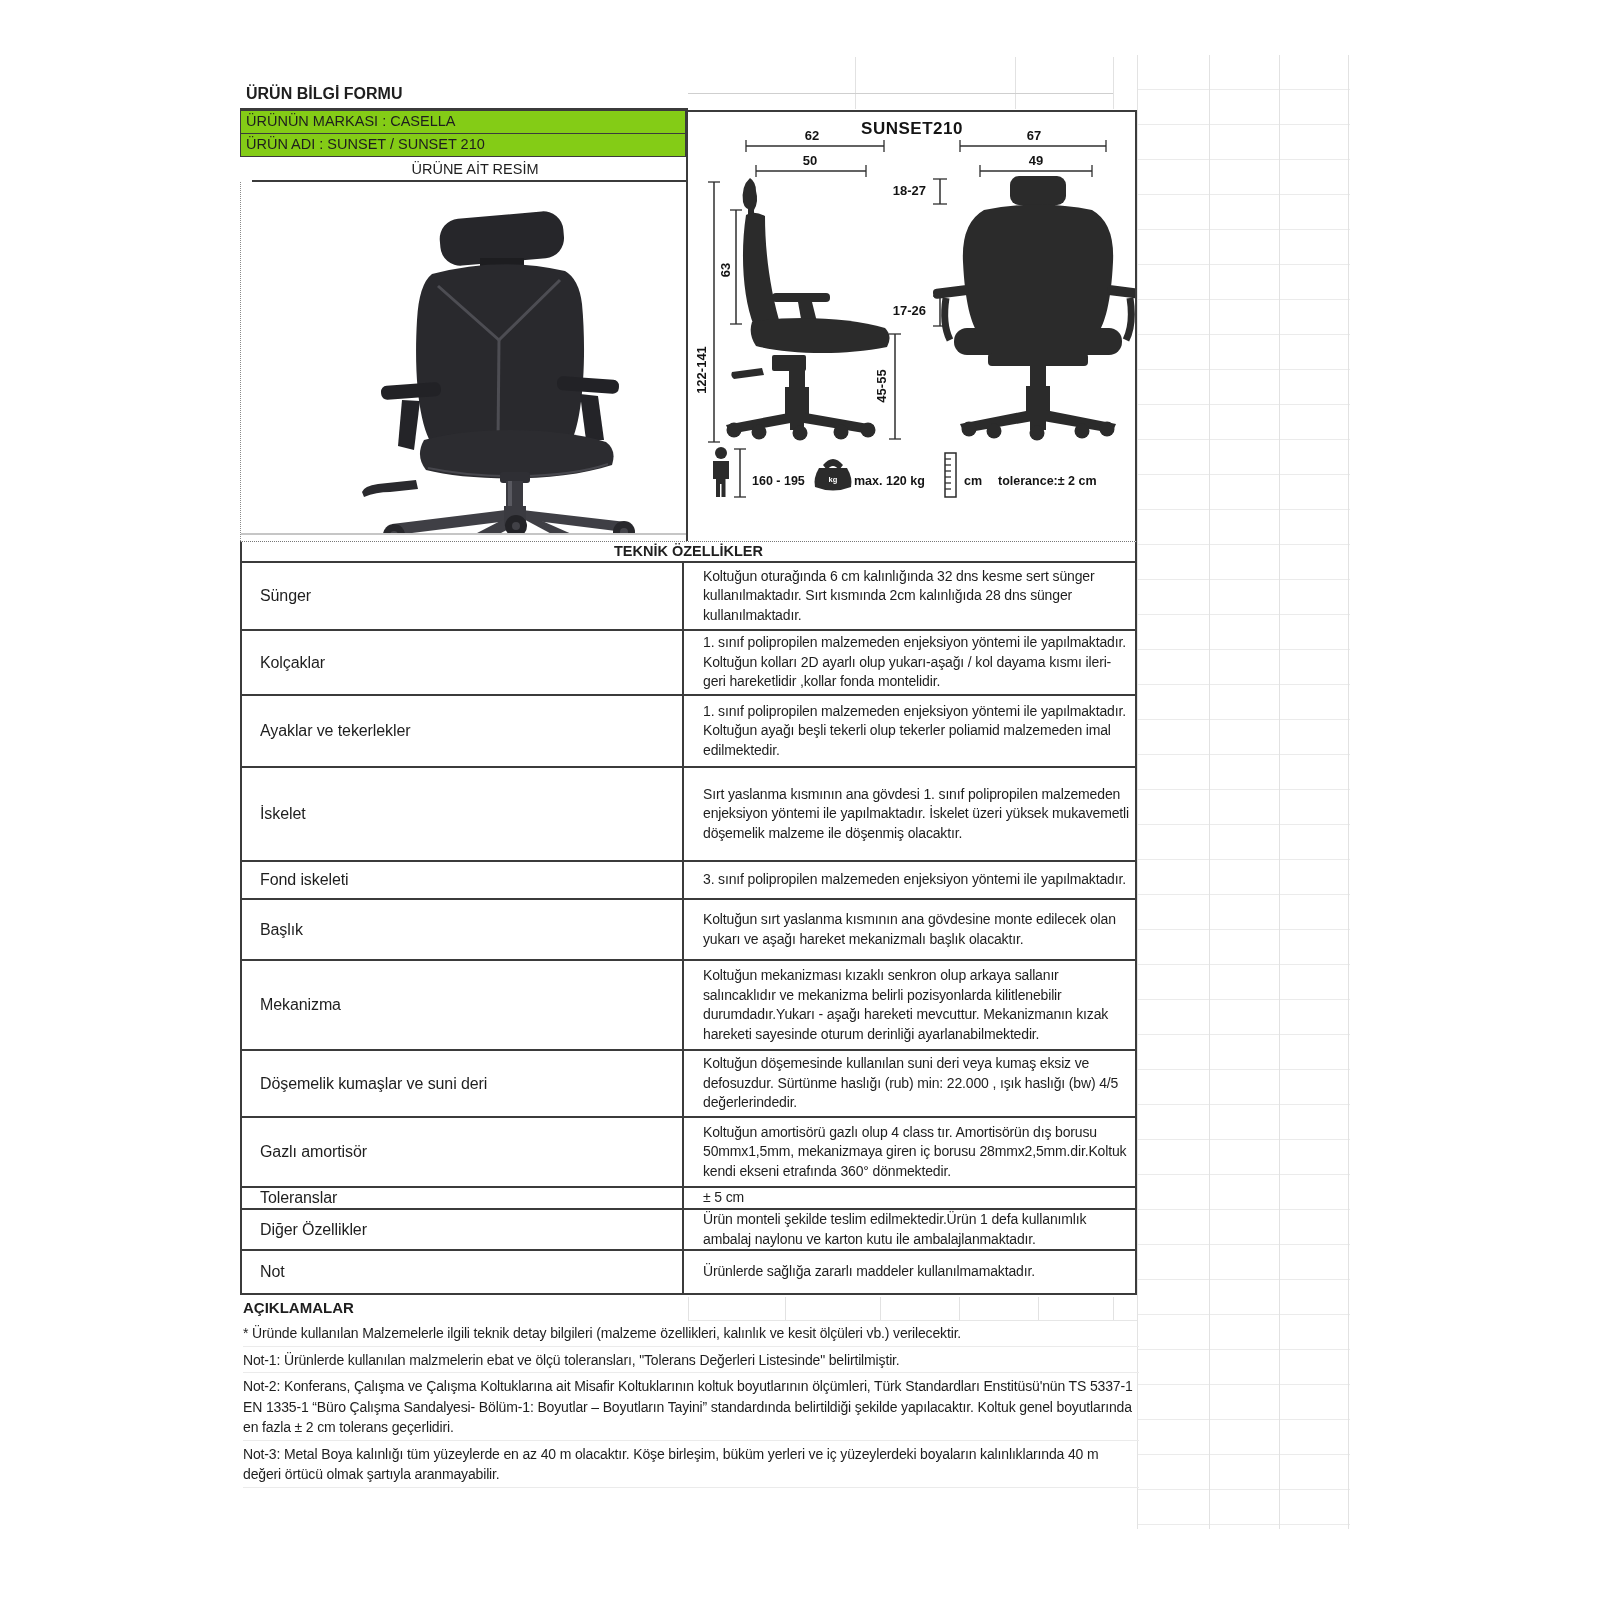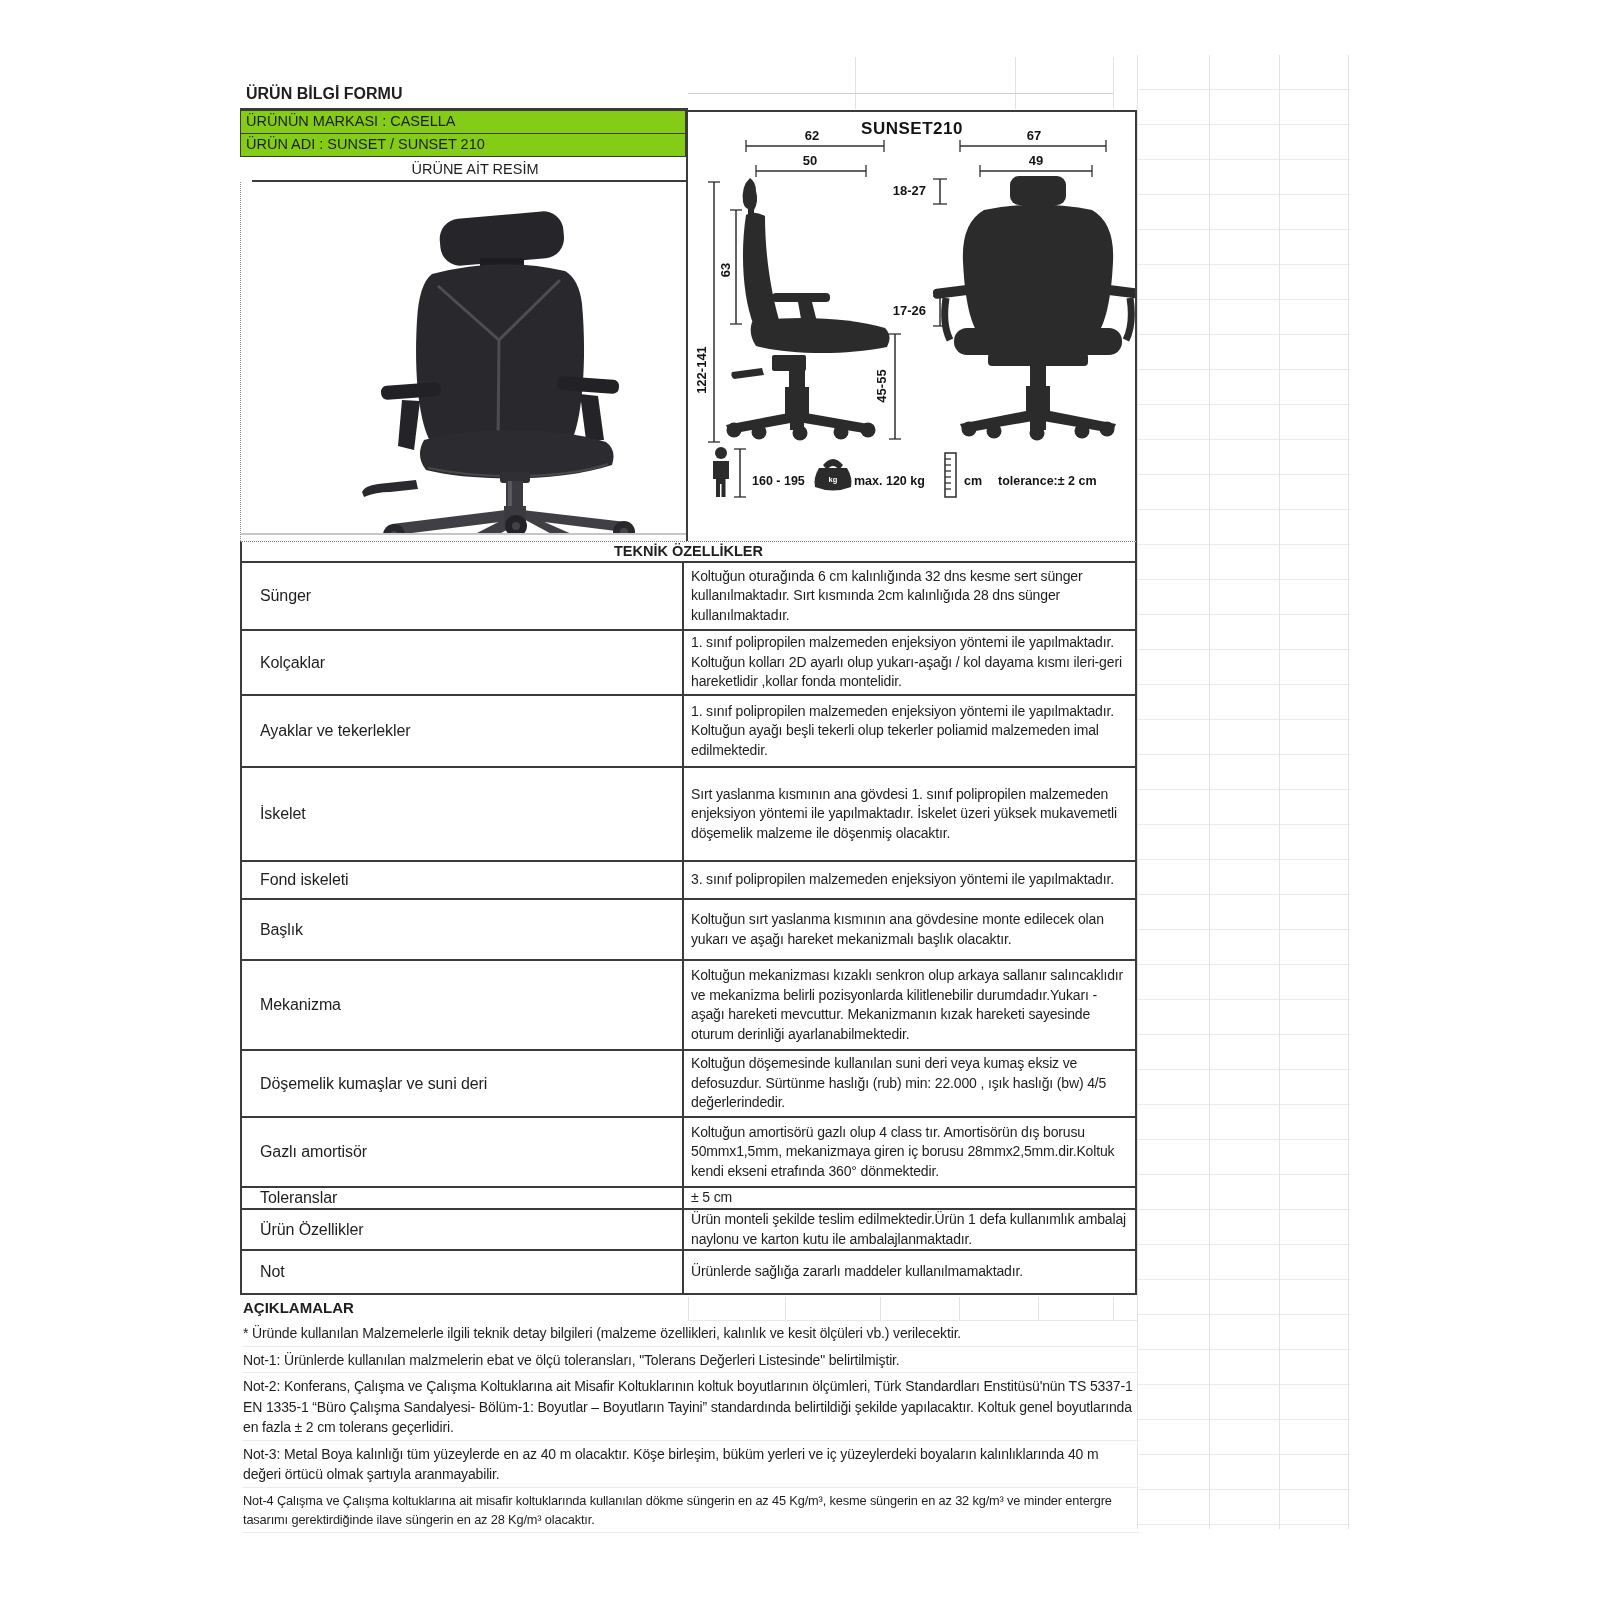--- a/index.html
+++ b/index.html
@@ -28,21 +28,21 @@
   
   .spec-table{left:240px;top:541px;width:897px;border-left:2px solid #3b3b3b;border-right:2px solid #3b3b3b;
     border-bottom:2px solid #3b3b3b;border-top:1px dotted #777;box-sizing:border-box;background:#fff;}
   .spec-title{height:21px;border-bottom:2px solid #3b3b3b;box-sizing:border-box;text-align:center;
     font-weight:bold;font-size:14.5px;line-height:19px;}
   .trow{display:flex;border-bottom:2px solid #3b3b3b;box-sizing:border-box;}
   .trow:last-child{border-bottom:none;}
   .tlabel{width:442px;border-right:2px solid #3b3b3b;box-sizing:border-box;display:flex;align-items:center;
     padding-left:18px;font-size:16px;letter-spacing:-0.1px;}
   .tvalue{flex:1;display:flex;align-items:center;padding:2px 4px 2px 7px;font-size:14px;
-    line-height:19.5px;letter-spacing:-0.15px;}
+    line-height:19.5px;letter-spacing:-0.15px;margin-left:12px;}
   
   .notes-title{left:243px;top:1299px;font-weight:bold;font-size:15px;}
   .notes{left:243px;top:1320px;width:896px;}
   .note-item{padding:3px 0 2px 0;border-bottom:1px solid #ebebeb;font-size:14px;line-height:20.5px;
     letter-spacing:-0.15px;}
   .note-item.small{font-size:12.8px;line-height:19.5px;}
   
   svg text{font-family:"Liberation Sans", sans-serif;}
   .dim{font-size:13px;font-weight:bold;fill:#141414;}
   .mtitle{font-size:17px;font-weight:bold;fill:#141414;letter-spacing:0.5px;}
@@ -285,31 +285,30 @@
     </div>
     <div class="trow" style="height:70px">
       <div class="tlabel">Gazlı amortisör</div>
       <div class="tvalue">Koltuğun amortisörü gazlı olup 4 class tır. Amortisörün dış borusu 50mmx1,5mm, mekanizmaya giren iç borusu 28mmx2,5mm.dir.Koltuk kendi ekseni etrafında 360° dönmektedir.</div>
     </div>
     <div class="trow" style="height:22px">
       <div class="tlabel">Toleranslar</div>
       <div class="tvalue">± 5 cm</div>
     </div>
     <div class="trow" style="height:41px">
-      <div class="tlabel">Ürün Özellikler</div>
+      <div class="tlabel">Diğer Özellikler</div>
       <div class="tvalue">Ürün monteli şekilde teslim edilmektedir.Ürün 1 defa kullanımlık ambalaj naylonu ve karton kutu ile ambalajlanmaktadır.</div>
     </div>
     <div class="trow" style="height:42px">
       <div class="tlabel">Not</div>
       <div class="tvalue">Ürünlerde sağlığa zararlı maddeler kullanılmamaktadır.</div>
     </div>
   </div>
 
   <div class="abs notes-title">AÇIKLAMALAR</div>
   <div class="abs notes">
     <div class="note-item">* Üründe kullanılan Malzemelerle ilgili teknik detay bilgileri (malzeme özellikleri, kalınlık ve kesit ölçüleri vb.)  verilecektir.</div>
     <div class="note-item">Not-1: Ürünlerde kullanılan malzmelerin ebat ve ölçü toleransları, "Tolerans Değerleri Listesinde" belirtilmiştir.</div>
     <div class="note-item">Not-2: Konferans, Çalışma ve Çalışma Koltuklarına ait  Misafir Koltuklarının koltuk boyutlarının ölçümleri, Türk Standardları Enstitüsü'nün TS 5337-1 EN 1335-1 “Büro Çalışma Sandalyesi- Bölüm-1: Boyutlar – Boyutların Tayini” standardında belirtildiği şekilde yapılacaktır. Koltuk genel boyutlarında en fazla ± 2 cm tolerans geçerlidiri.</div>
     <div class="note-item">Not-3: Metal Boya kalınlığı tüm yüzeylerde en az 40 m  olacaktır. Köşe birleşim, büküm yerleri ve iç yüzeylerdeki boyaların kalınlıklarında 40 m değeri örtücü olmak şartıyla aranmayabilir.</div>
-    <div class="note-item small">Not-4 Çalışma ve Çalışma koltuklarına ait misafir koltuklarında kullanılan dökme süngerin en az 45 Kg/m³, kesme süngerin en az 32 kg/m³ ve minder entergre tasarımı gerektirdiğinde ilave süngerin en az 28 Kg/m³ olacaktır.</div>
   </div>
 
 </div>
 
 </body></html>

